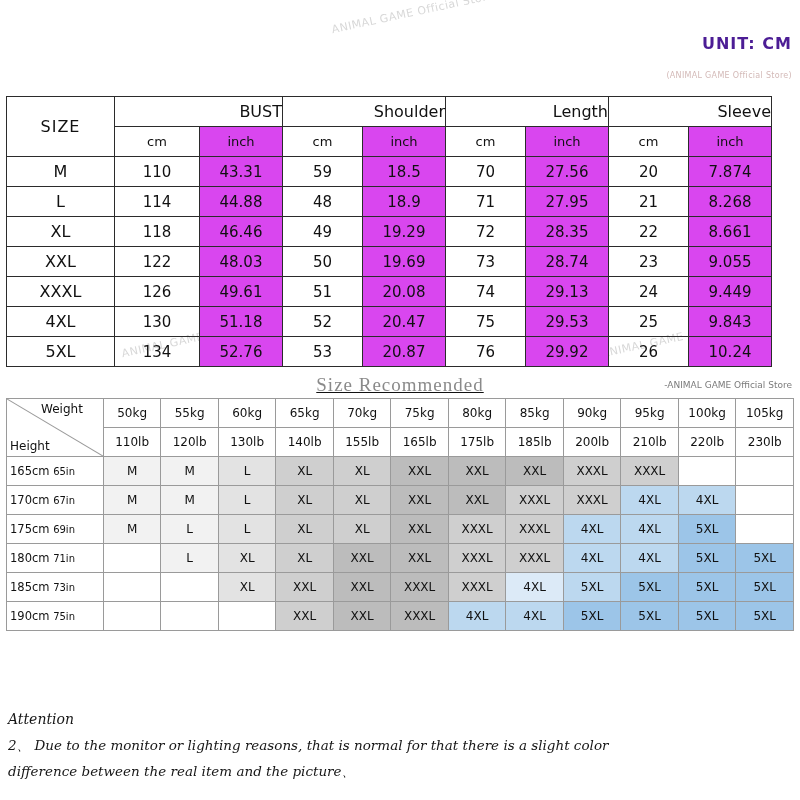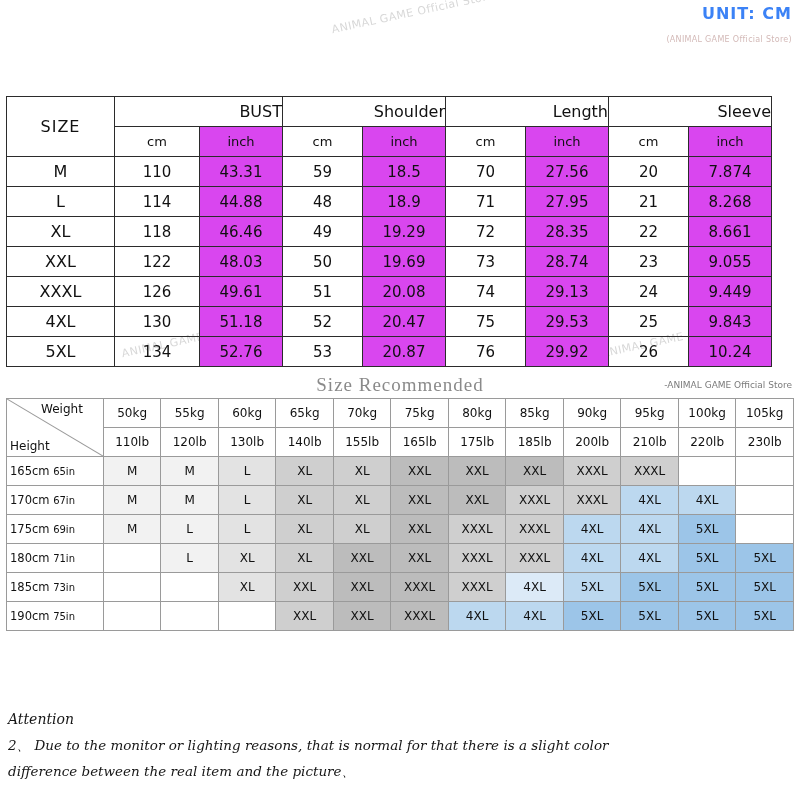--- a/index.html
+++ b/index.html
@@ -27,25 +27,25 @@
   .wm.w1{left:330px;top:6px;}
   .wm.w2{left:120px;top:330px;}
   .wm.w3{left:600px;top:330px;}
 
   
   .unit{
     position:absolute;right:8px;top:4px;text-align:right;
   }
   .unit .u-main{
     font-family:"DejaVu Sans", sans-serif;
-    font-weight:bold;font-size:16px;color:#3b82f6;letter-spacing:1px;
+    font-weight:bold;font-size:16px;color:#4c1d95;letter-spacing:1px;margin-top:30px;
   }
   .unit .u-sub{
     font-family:"DejaVu Sans", sans-serif;
-    font-size:8px;color:#d3b9b7;margin-top:12px;letter-spacing:.3px;
+    font-size:8px;color:#d3b9b7;margin-top:18px;letter-spacing:.3px;
   }
 
   
   .title{
     position:absolute;left:0;right:0;top:24px;
     text-align:center;
     font-family:"Liberation Serif", serif;
     font-size:46px;
     letter-spacing:2px;
     color:#2e55a6;
@@ -70,21 +70,21 @@
   .size-table .sub{font-size:13px;}
   .size-table .shade{background:#d946ef;}
   .size-table .sizecell{font-size:16px;}
   .size-table .hdr-size{font-size:16px;letter-spacing:1px;}
 
   
   .rec-wrap{
     position:absolute;left:6px;top:372px;width:788px;
   }
   .rec-head{
-    position:relative;height:26px;
+    position:relative;height:26px;text-decoration:underline;
   }
   .rec-title{
     text-align:center;
     font-family:"Liberation Serif", serif;
     font-size:19px;
     color:#8a8a8a;
     letter-spacing:1px;
     line-height:26px;
   }
   .rec-store{

